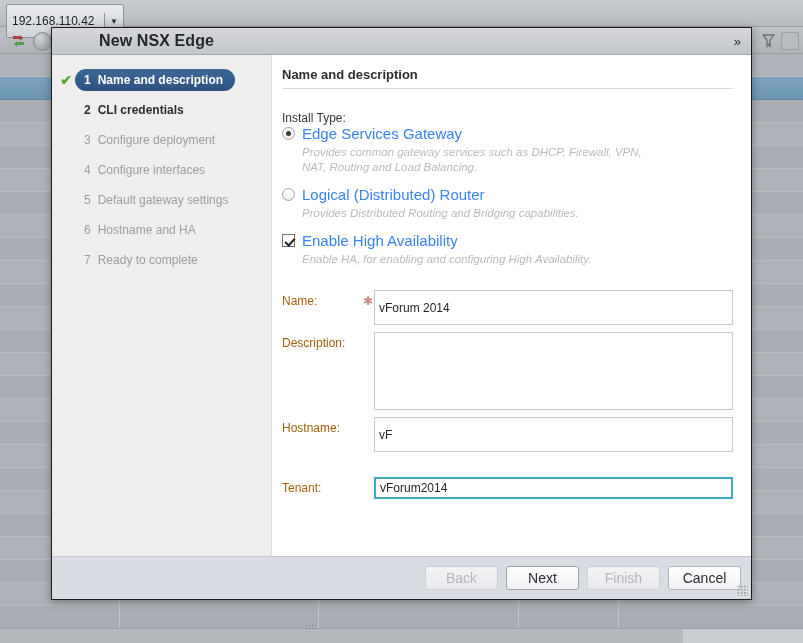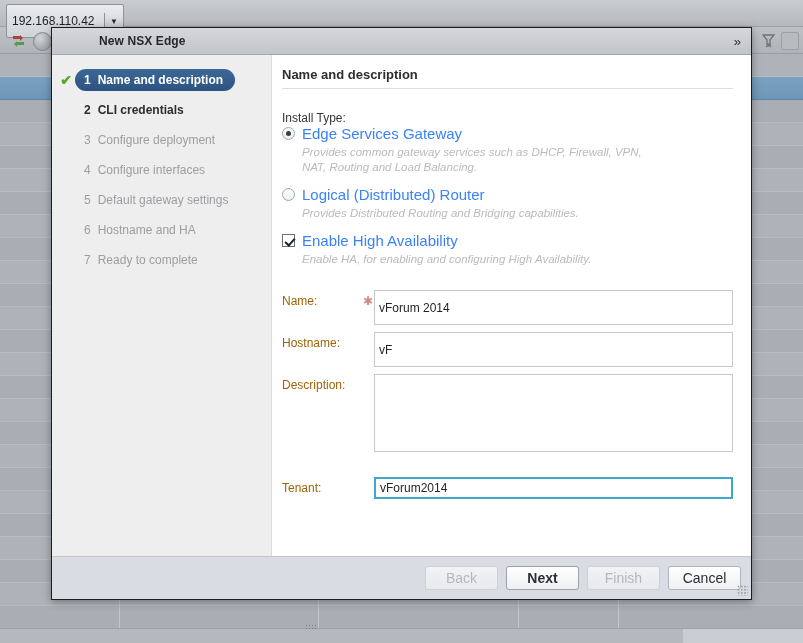--- a/index.html
+++ b/index.html
@@ -128,21 +128,21 @@
     height: 27px;
     min-height: 27px;
     background: linear-gradient(#d5d7da, #c2c5c9);
     border-bottom: 1px solid #a3a7ac;
     display: flex;
     align-items: center;
     padding: 0 8px 0 11px;
     box-sizing: border-box;
   }
   .dlg-title {
-    font-size: 12px;
+    font-size: 16px;
     font-weight: bold;
     color: #25282b;
     flex: 1;
     letter-spacing: 0.1px;
     padding-left: 36px;
   }
   .dlg-expand {
     font-size: 13px;
     color: #2c2f33;
     line-height: 1;
@@ -336,21 +336,21 @@
     height: 24px;
     margin-left: 8px;
     font-family: "Liberation Sans", sans-serif;
     font-size: 14px;
     border: 1px solid #b0b4b9;
     border-radius: 3px;
     background: linear-gradient(#ffffff, #eef0f2);
     color: #2b2e32;
     cursor: pointer;
   }
-  .btn.primary { font-weight: bold; border-color: #9ea2a7; text-align: center; }
+  .btn.primary { font-weight: normal; border-color: #9ea2a7; text-align: center; }
   .btn.disabled {
     color: #b4b8bd;
     background: linear-gradient(#f2f3f5, #e7e9ec);
     border-color: #cdd1d5;
     cursor: default;
   }
   .footer-grip {
     position: absolute;
     right: 3px; bottom: 3px;
     width: 11px; height: 11px;
@@ -530,29 +530,29 @@
 
       <div class="inputs-block">
 
         <div class="input-row">
           <span class="input-label">Name:</span>
           <span class="req-star">✱</span>
           <input class="txt" type="text" value="vForum 2014" style="">
         </div>
 
         <div class="input-row">
+          <span class="input-label">Description:</span>
+          <span class="req-star"></span>
+          <textarea class="txt area" style=""></textarea>
+        </div>
+
+        <div class="input-row">
           <span class="input-label">Hostname:</span>
           <span class="req-star"></span>
           <input class="txt" type="text" value="vF" style="">
-        </div>
-
-        <div class="input-row">
-          <span class="input-label">Description:</span>
-          <span class="req-star"></span>
-          <textarea class="txt area" style=""></textarea>
         </div>
 
         <div class="input-row" style="margin-top:25px">
           <span class="input-label">Tenant:</span>
           <span class="req-star"></span>
           <input class="txt focused" type="text" value="vForum2014" style="">
         </div>
       </div>
     </div>
   </div>

